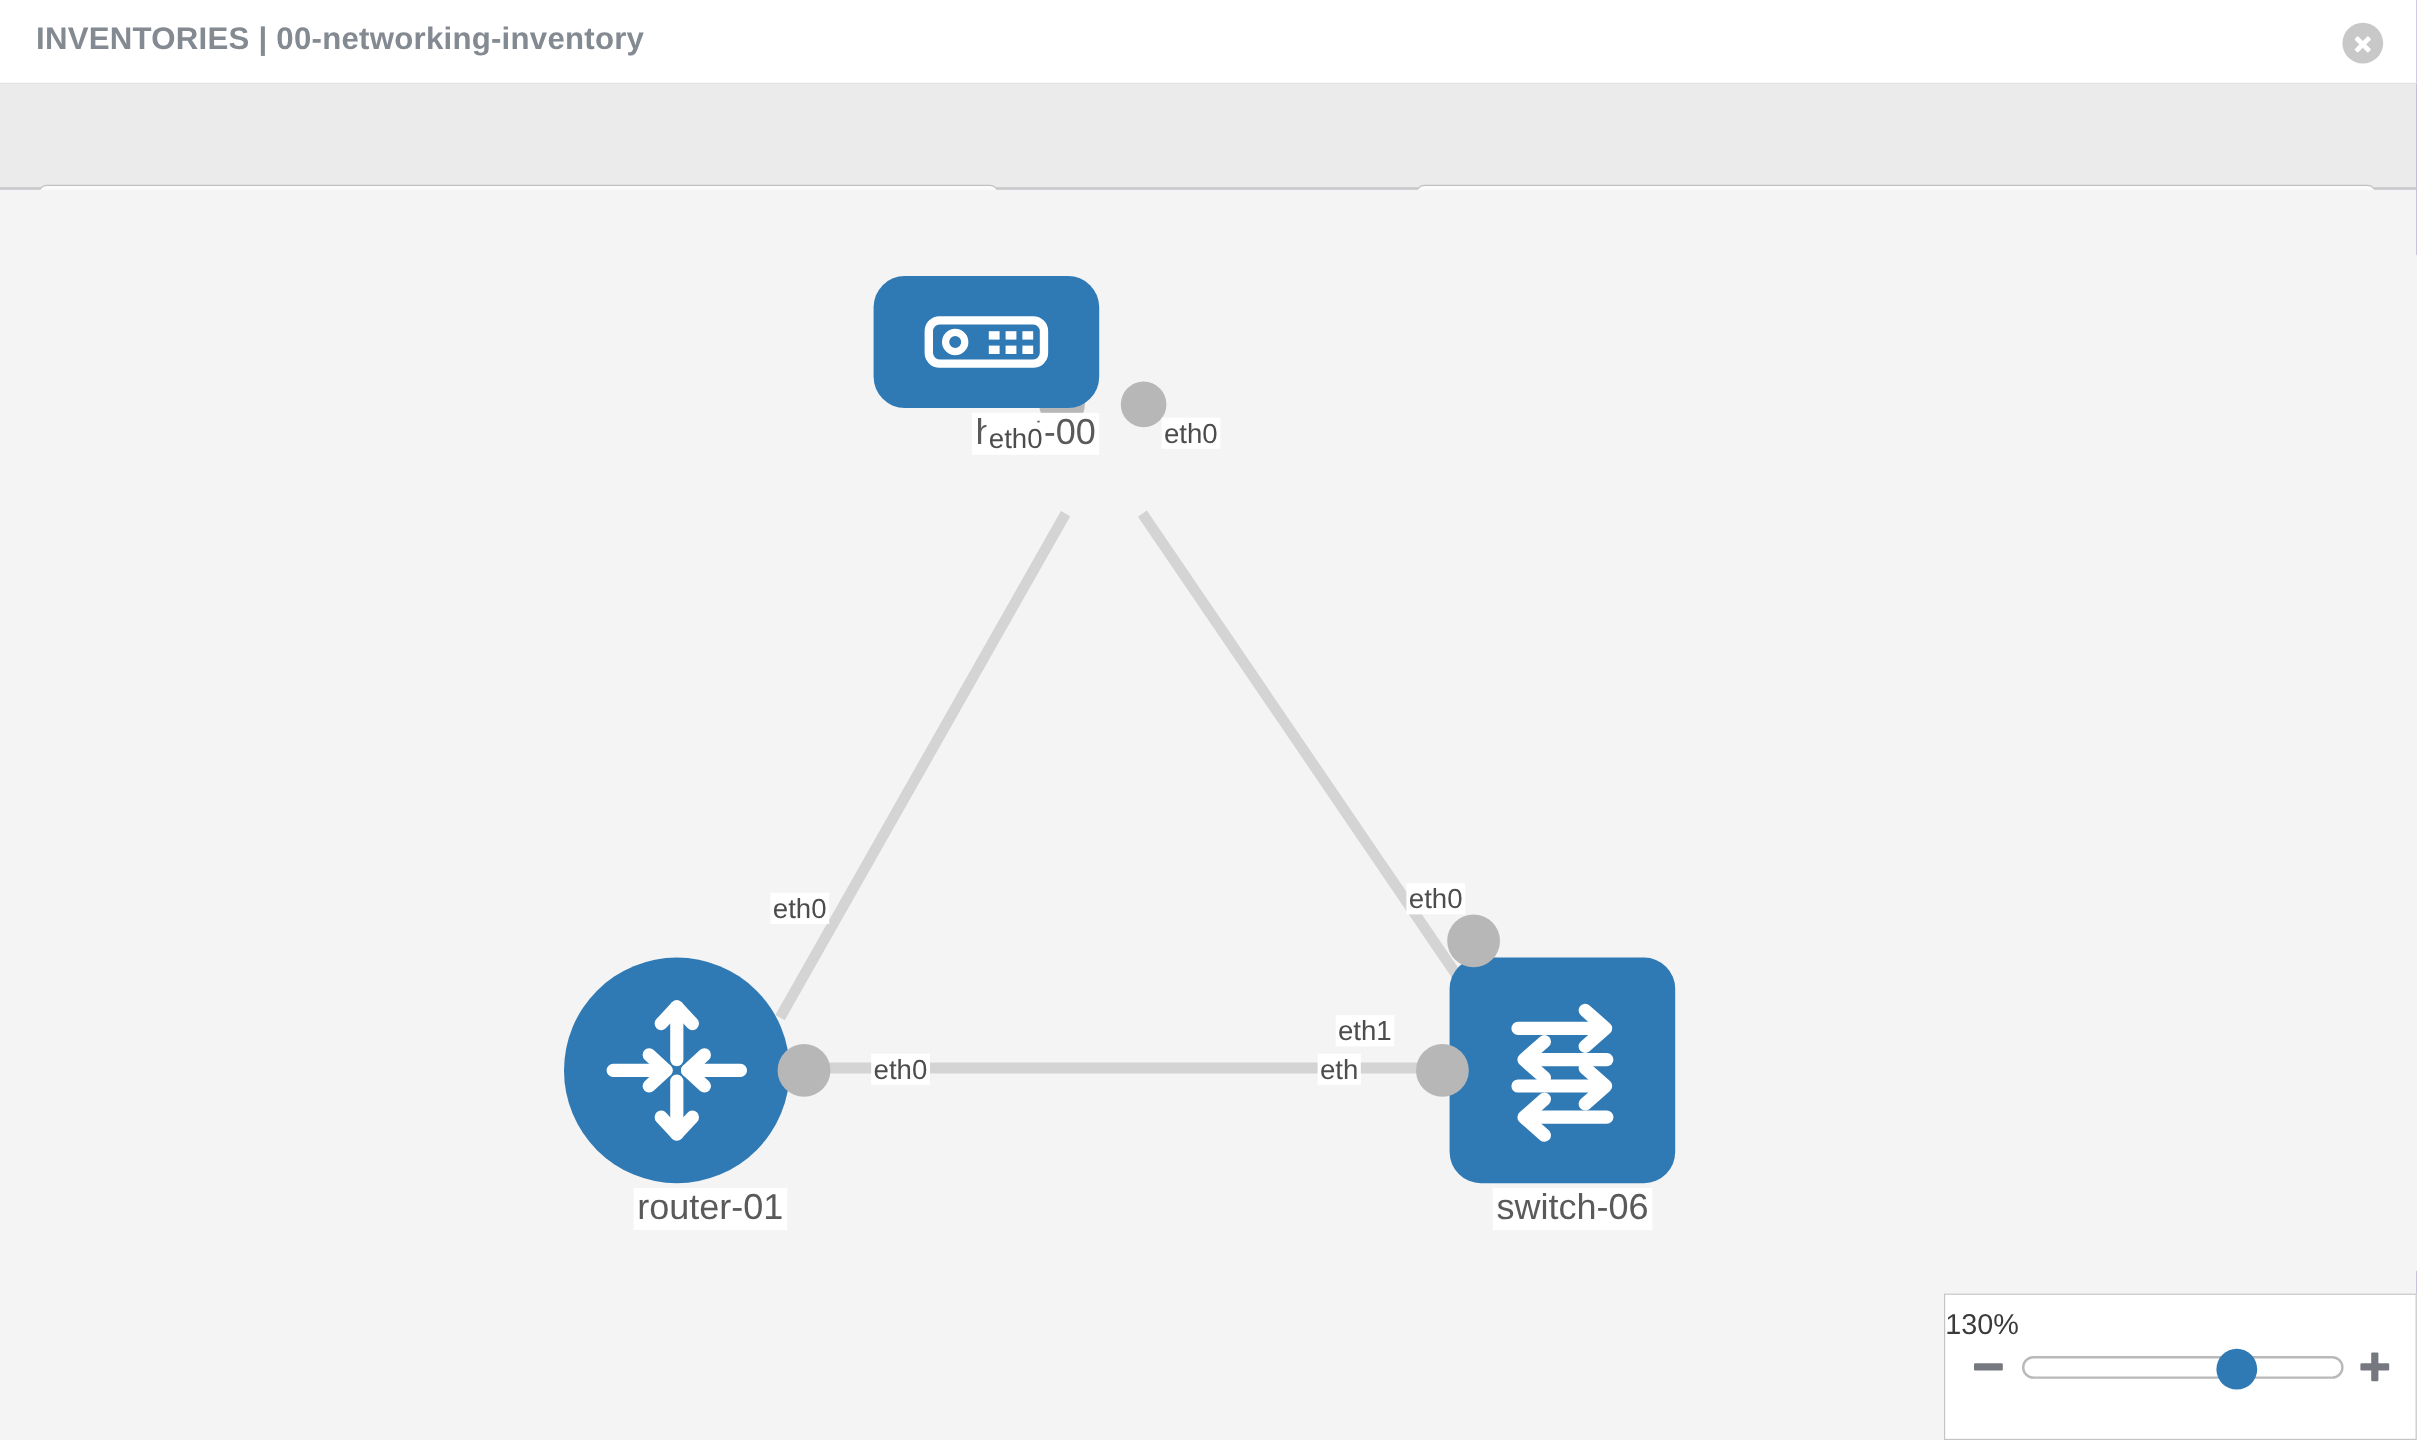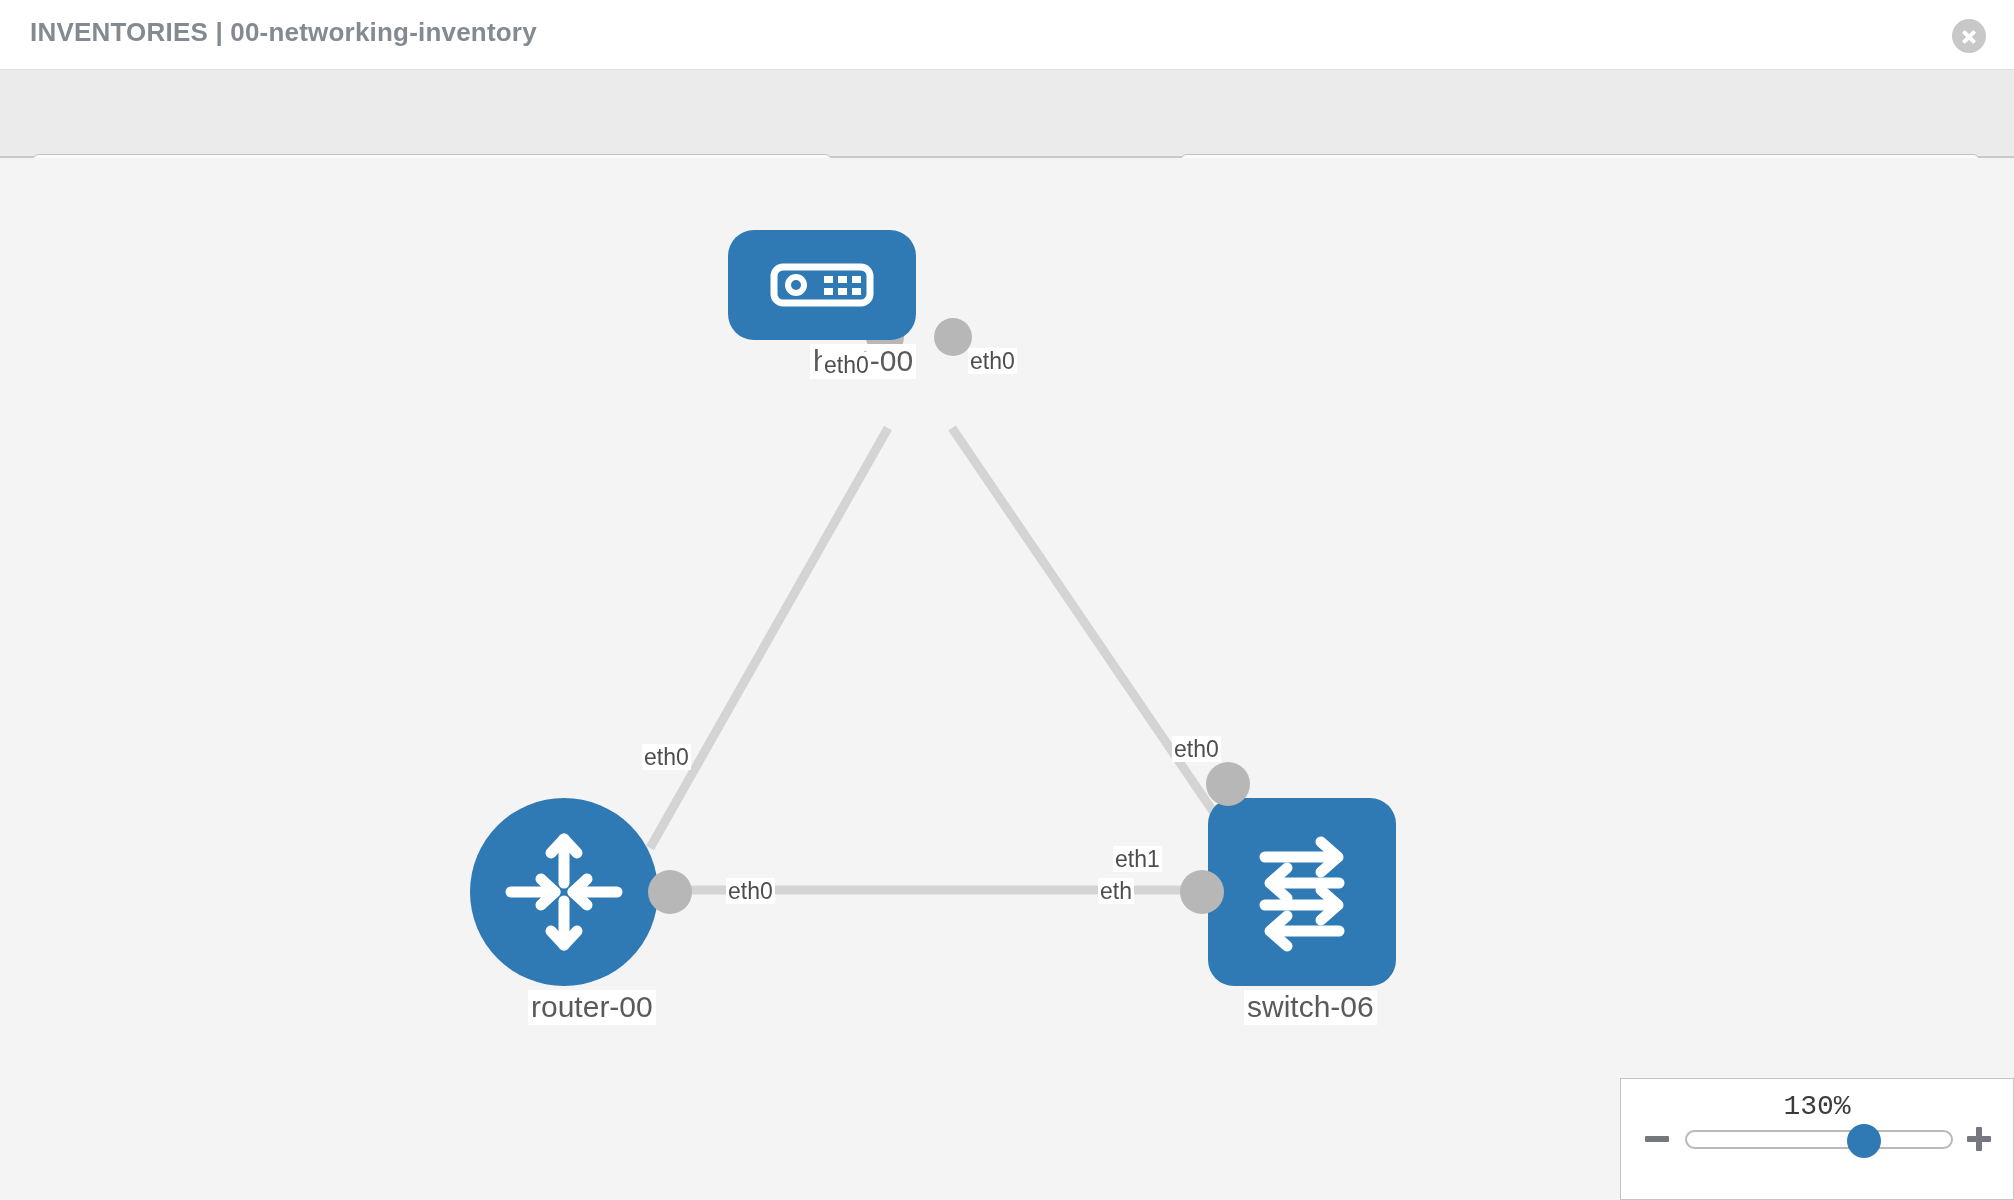--- a/index.html
+++ b/index.html
@@ -192,24 +192,23 @@
     width: 394px;
     height: 122px;
     background: #ffffff;
     border: 1px solid #c4c4c4;
     box-sizing: border-box;
   }
   .zoom-value {
     position: absolute;
     left: 0; right: 0;
     top: 12px;
-    text-align: center;
-    font-size: 28px;
+    text-align: left;
+    font-size: 24px;
     color: #3b3b3b;
-    font-family: Liberation Mono, monospace;
   }
   .zoom-minus, .zoom-plus {
     position: absolute;
     top: 46px;
     width: 28px;
     height: 28px;
     cursor: pointer;
   }
   .zoom-minus { left: 22px; }
   .zoom-plus  { right: 20px; }
@@ -332,21 +331,21 @@
             <path d="M8 61 H52"></path>
             <path d="M38 48 L52 61 L38 74"></path>
 
             <path d="M114 61 H70"></path>
             <path d="M84 48 L70 61 L84 74"></path>
           </g>
         </svg>
       </div>
     </div>
     <div class="port" style="left:648px; top:712px;"></div>
-    <div class="node-label" style="left:528px; top:832px;">router-00</div>
+    <div class="node-label" style="left:528px; top:832px;">router-01</div>
 
     <div class="node" style="left:1208px; top:640px; width:188px; height:188px;">
       <div class="node-shape" id="switch-shape">
         <svg width="122" height="122" viewBox="0 0 122 122">
           <g fill="none" stroke="#ffffff" stroke-width="11" stroke-linecap="round" stroke-linejoin="round">
 
             <path d="M24 26 H96"></path>
             <path d="M80 11 L97 26 L80 41"></path>
 
             <path d="M98 52 H30"></path>

